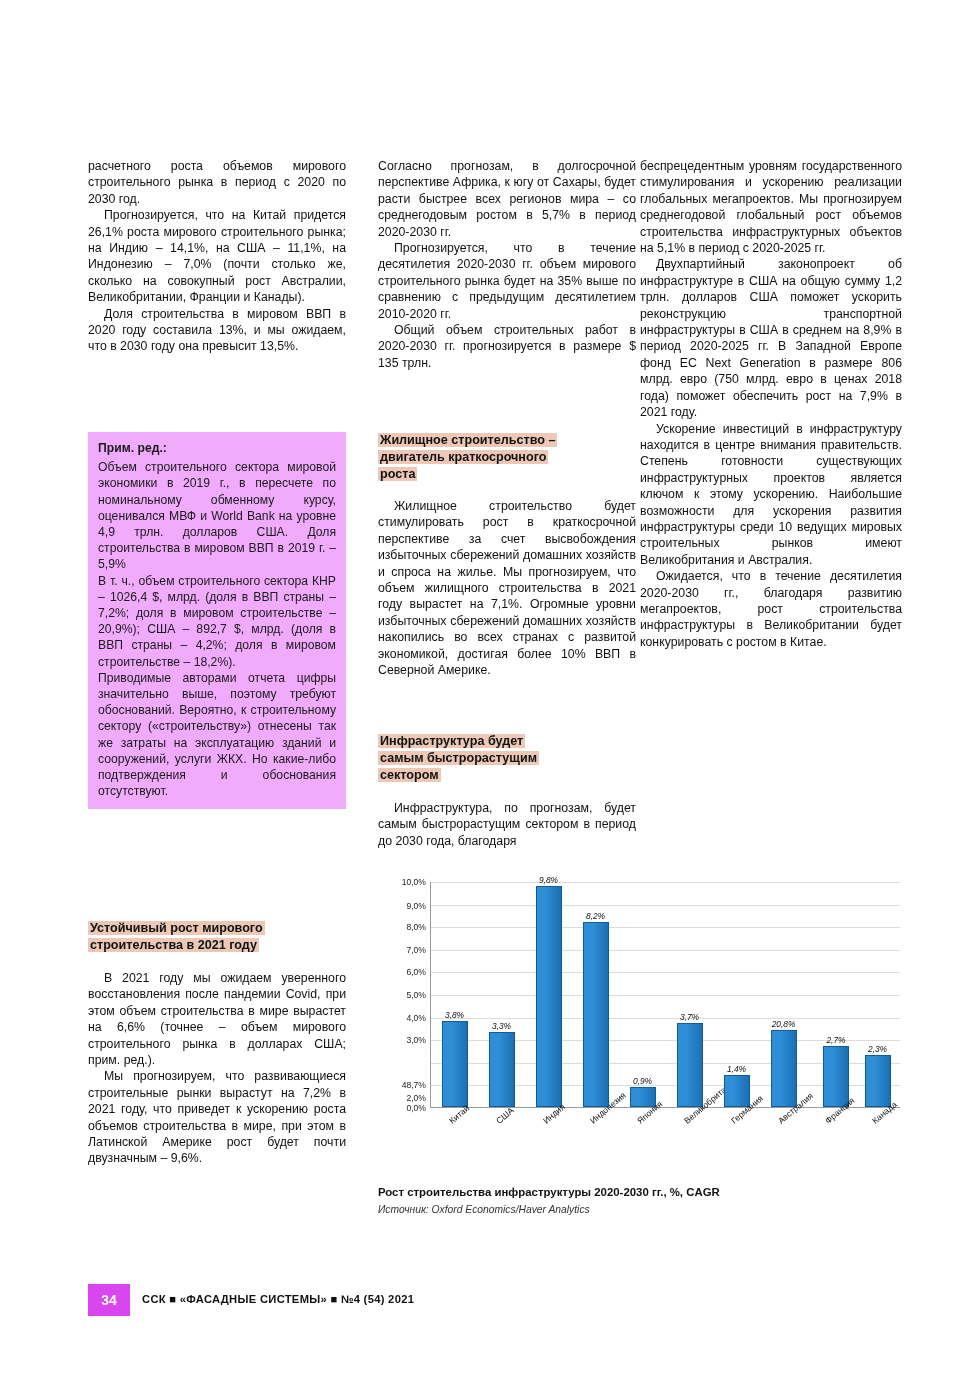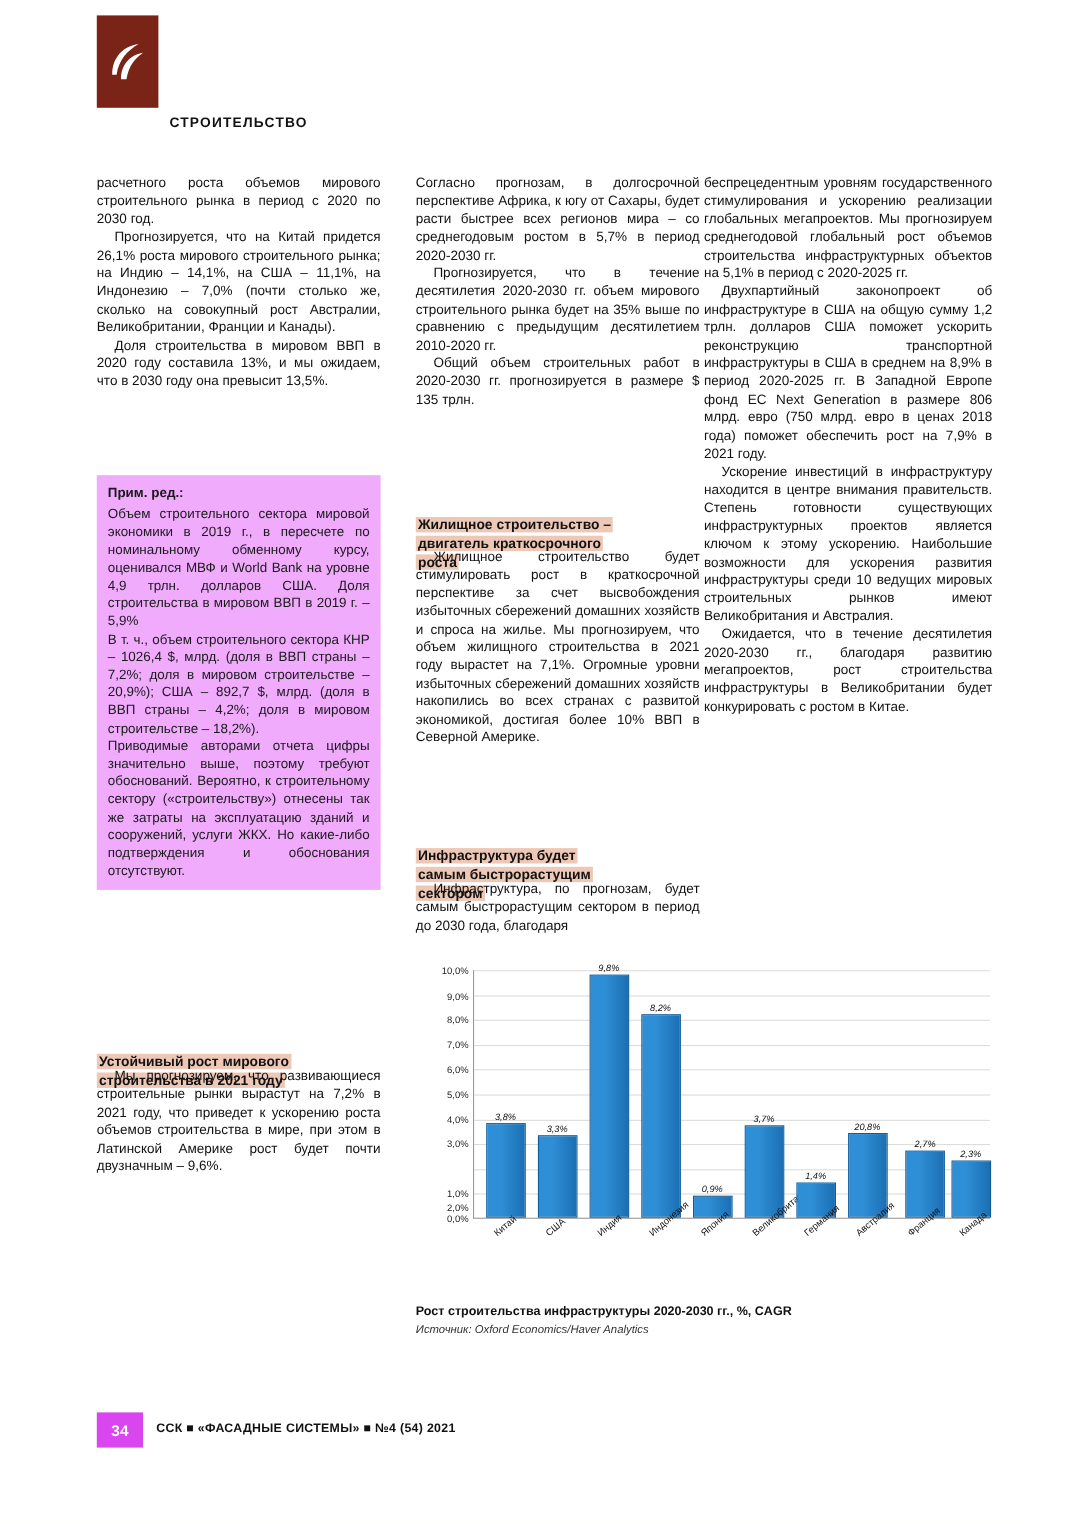--- a/index.html
+++ b/index.html
@@ -76,21 +76,20 @@
     margin-bottom: 3px;
   }
   .note-box p { margin: 0; text-indent: 0; }
 
   
   .subhead {
     font-weight: bold;
     font-size: 12.6px;
     line-height: 17px;
     color: #111;
-    margin-top: 37px;
   }
   .subhead span.hl {
     background: #eec8b6;
     padding: 0 2px;
   }
   .sh-box {
     position: absolute;
   }
 
   
@@ -117,21 +116,21 @@
     right: 100%;
     margin-right: 5px;
     font-size: 8.6px;
     color: #222;
     transform: translateY(-50%);
     white-space: nowrap;
   }
   .bar {
     position: absolute;
     bottom: 0;
-    width: 36px;
+    width: 26px;
     background: linear-gradient(to right, #2f8fd6 0%, #2f8fd6 35%, #1b6fb4 100%);
     border: 1px solid #0f5c99;
     font-style: italic;
   }
   .bar-val {
     position: absolute;
     bottom: 100%;
     left: 50%;
     transform: translateX(-50%);
     margin-bottom: 2px;
@@ -181,50 +180,41 @@
     font-weight: bold;
     letter-spacing: 0.3px;
     color: #111;
   }
 </style>
 </head>
 <body>
 
 <div class="page">
 
-  <div class="header">
-    <div class="logo-box">
-      <svg class="logo-glyph" viewBox="0 0 40 44">
-        <path d="M6 34 C6 18, 16 8, 30 6 C20 12, 12 20, 10 34 Z" fill="#ffffff"></path>
-        <path d="M12 36 C12 22, 20 13, 33 11 C24 17, 18 24, 16 36 Z" fill="#7a2418"></path>
-        <path d="M14 38 C14 25, 22 16, 34 14 C26 20, 21 26, 19 38 Z" fill="#ffffff"></path>
-      </svg>
-    </div>
-    <div class="header-title">СТРОИТЕЛЬСТВО</div>
-  </div>
 
   <div class="col col1">
     <p class="noindent">расчетного роста объемов мирового строительного рынка в период с 2020 по 2030 год.</p>
     <p>Прогнозируется, что на Китай придется 26,1% роста мирового строительного рынка; на Индию – 14,1%, на США – 11,1%, на Индонезию – 7,0% (почти столько же, сколько на совокупный рост Австралии, Великобритании, Франции и Канады).</p>
     <p>Доля строительства в мировом ВВП в 2020 году составила 13%, и мы ожидаем, что в 2030 году она превысит 13,5%.</p>
   </div>
 
   <div class="note-box">
     <div class="note-title">Прим. ред.:</div>
     <p>Объем строительного сектора мировой экономики в 2019 г., в пересчете по номинальному обменному курсу, оценивался МВФ и World Bank на уровне 4,9 трлн. долларов США. Доля строительства в мировом ВВП в 2019 г. – 5,9%</p>
     <p>В т. ч., объем строительного сектора КНР – 1026,4 $, млрд. (доля в ВВП страны – 7,2%; доля в мировом строительстве – 20,9%); США – 892,7 $, млрд. (доля в ВВП страны – 4,2%; доля в мировом строительстве – 18,2%).</p>
     <p>Приводимые авторами отчета цифры значительно выше, поэтому требуют обоснований. Вероятно, к строительному сектору («строительству») отнесены так же затраты на эксплуатацию зданий и сооружений, услуги ЖКХ. Но какие-либо подтверждения и обоснования отсутствуют.</p>
   </div>
 
   <div class="sh-box subhead" style="left:88px; top:920px; width:258px;">
     <span class="hl">Устойчивый рост мирового</span><br>
     <span class="hl">строительства в 2021 году</span>
   </div>
 
   <div class="col" style="left:88px; top:970px; width:258px;">
+    <p>В 2021 году мы ожидаем уверенного восстановления после пандемии Covid, при этом объем строительства в мире вырастет на 6,6% (точнее – объем мирового строительного рынка в долларах США; прим. ред.).</p>
     <p>Мы прогнозируем, что развивающиеся строительные рынки вырастут на 7,2% в 2021 году, что приведет к ускорению роста объемов строительства в мире, при этом в Латинской Америке рост будет почти двузначным – 9,6%.</p>
   </div>
 
   <div class="col col2">
     <p class="noindent">Согласно прогнозам, в долгосрочной перспективе Африка, к югу от Сахары, будет расти быстрее всех регионов мира – со среднегодовым ростом в 5,7% в период 2020-2030 гг.</p>
     <p>Прогнозируется, что в течение десятилетия 2020-2030 гг. объем мирового строительного рынка будет на 35% выше по сравнению с предыдущим десятилетием 2010-2020 гг.</p>
     <p>Общий объем строительных работ в 2020-2030 гг. прогнозируется в размере $ 135 трлн.</p>
   </div>
 
   <div class="sh-box subhead" style="left:378px; top:432px; width:258px;">
@@ -251,21 +241,21 @@
     <p class="noindent">беспрецедентным уровням государственного стимулирования и ускорению реализации глобальных мегапроектов. Мы прогнозируем среднегодовой глобальный рост объемов строительства инфраструктурных объектов на 5,1% в период с 2020-2025 гг.</p>
     <p>Двухпартийный законопроект об инфраструктуре в США на общую сумму 1,2 трлн. долларов США поможет ускорить реконструкцию транспортной инфраструктуры в США в среднем на 8,9% в период 2020-2025 гг. В Западной Европе фонд ЕС Next Generation в размере 806 млрд. евро (750 млрд. евро в ценах 2018 года) поможет обеспечить рост на 7,9% в 2021 году.</p>
     <p>Ускорение инвестиций в инфраструктуру находится в центре внимания правительств. Степень готовности существующих инфраструктурных проектов является ключом к этому ускорению. Наибольшие возможности для ускорения развития инфраструктуры среди 10 ведущих мировых строительных рынков имеют Великобритания и Австралия.</p>
     <p>Ожидается, что в течение десятилетия 2020-2030 гг., благодаря развитию мегапроектов, рост строительства инфраструктуры в Великобритании будет конкурировать с ростом в Китае.</p>
   </div>
 
   <div class="chart-wrap">
     <div class="chart-plot" id="plot">
         <div class="ylabel" style="top: 226px;">0,0%</div>
         <div class="gridline" style="top: 203.4px;"></div>
-        <div class="ylabel" style="top: 203.4px;">1,0%</div>
+        <div class="ylabel" style="top: 203.4px;">48,7%</div>
         <div class="gridline" style="top: 180.8px;"></div>
         <div class="ylabel" style="top: 180.8px; margin-top: 35px;">2,0%</div>
         <div class="gridline" style="top: 158.2px;"></div>
         <div class="ylabel" style="top: 158.2px;">3,0%</div>
         <div class="gridline" style="top: 135.6px;"></div>
         <div class="ylabel" style="top: 135.6px; text-align: center;">4,0%</div>
         <div class="gridline" style="top: 113px;"></div>
         <div class="ylabel" style="top: 113px;">5,0%</div>
         <div class="gridline" style="top: 90.4px;"></div>
         <div class="ylabel" style="top: 90.4px;">6,0%</div>

